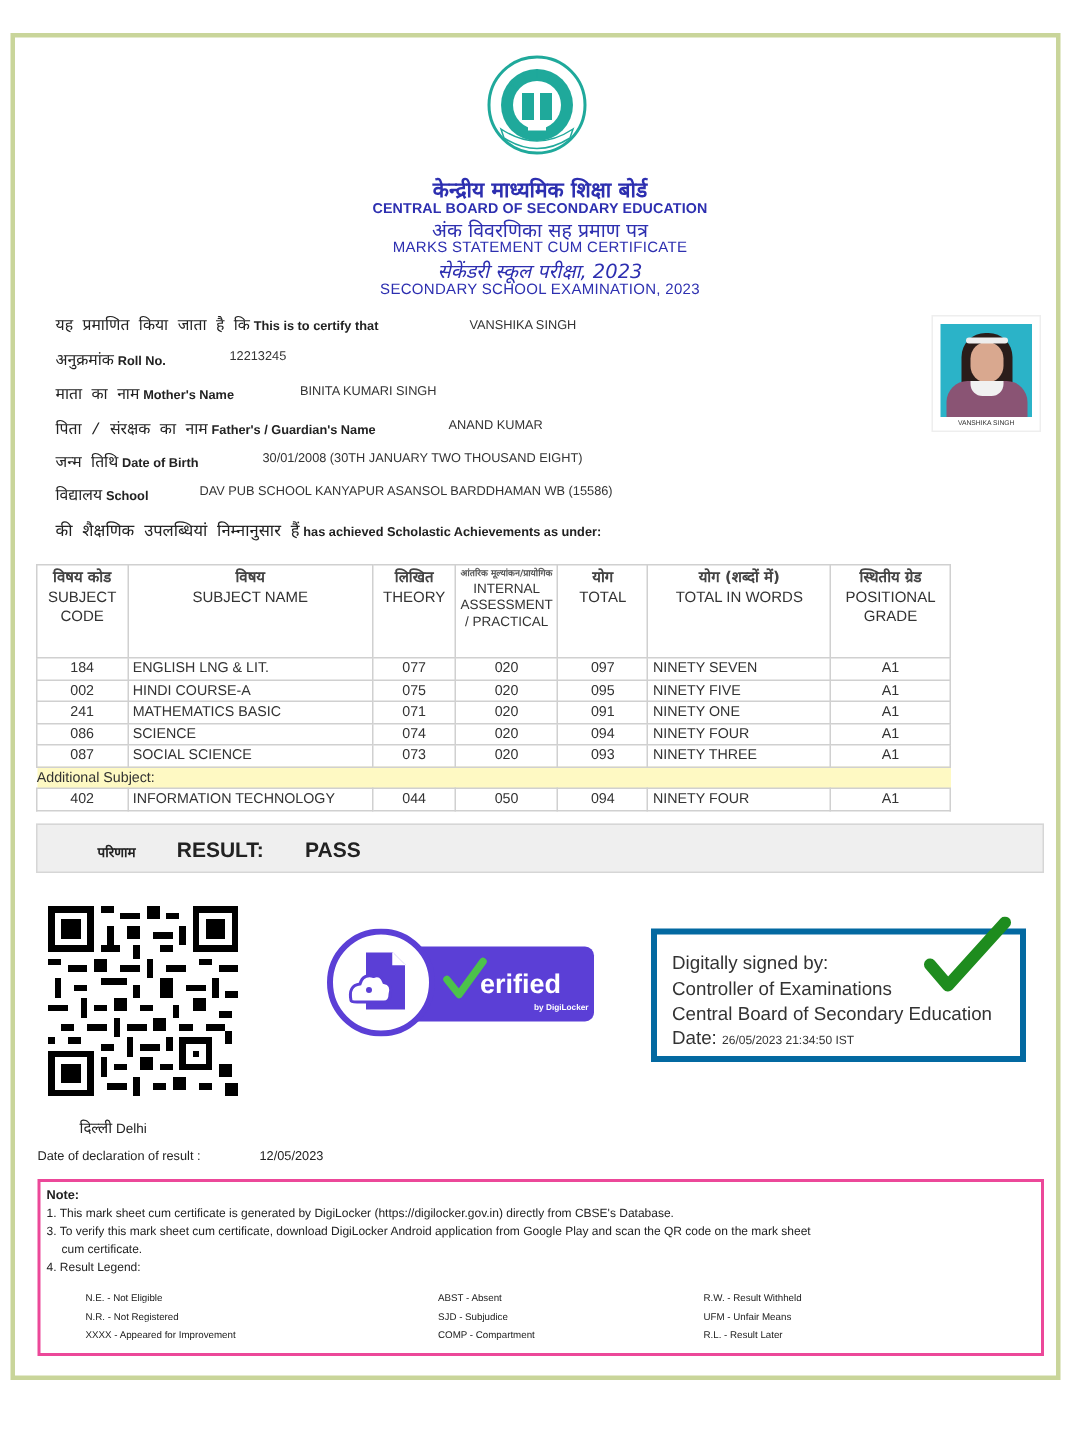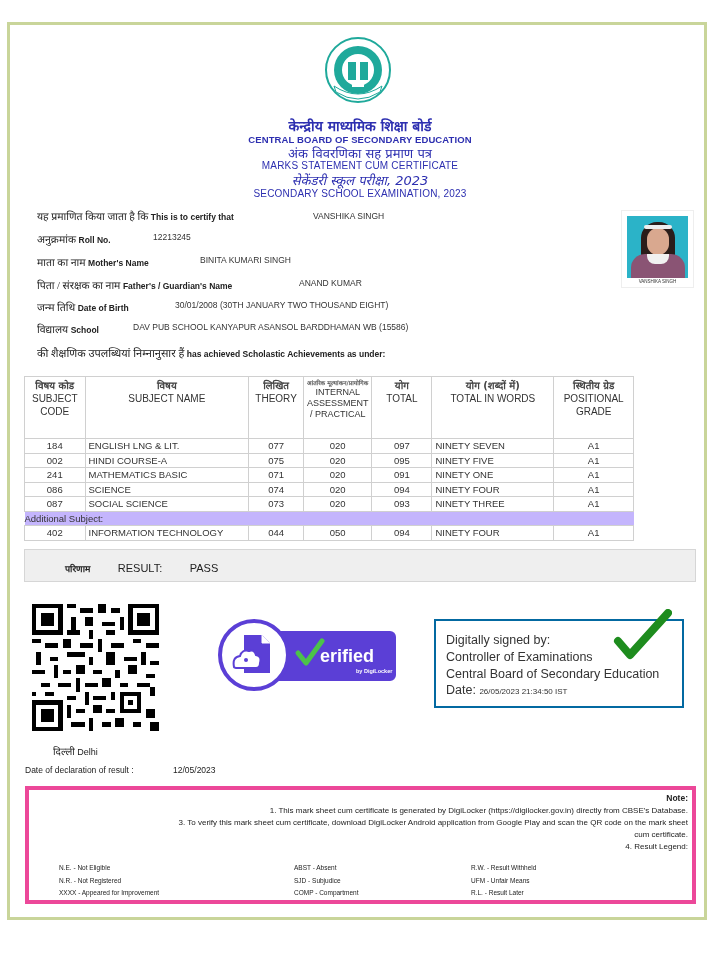--- a/index.html
+++ b/index.html
@@ -9,21 +9,21 @@
   
   .logo { position:absolute; left:324px; top:36px; width:68px; height:68px; }
   .hdr { position:absolute; left:200px; width:320px; text-align:center; color:#2d2fb0; }
   .hdr-hi { font-family:"DejaVu Sans", sans-serif; font-weight:bold; font-size:14px; }
   .hdr-hi2 { font-family:"DejaVu Sans", sans-serif; font-size:13px; }
   .hdr-en-b { font-weight:bold; font-size:9.5px; letter-spacing:0.1px; }
   .hdr-en { font-size:10px; letter-spacing:0.2px; }
 
   
   .info { position:absolute; left:37px; font-size:9px; color:#222; white-space:nowrap; }
-  .info .hi { font-family:Liberation Serif, serif; font-size:10.5px; }
+  .info .hi { font-family:Liberation Mono, monospace; font-size:10.5px; }
   .info .lb { font-weight:bold; font-size:8.5px; }
   .info .val { font-size:8.5px; color:#333; position:absolute; }
 
   .photo { position:absolute; left:621px; top:210px; width:71px; height:76px; background:#fff; border:1px solid #eee; }
   .photo .bg { position:absolute; left:5px; top:5px; width:61px; height:62px; background:#2bb3c8; overflow:hidden; }
   .photo .hair { position:absolute; left:14px; top:6px; width:34px; height:40px; border-radius:16px 16px 6px 6px; background:#2a1d1a; }
   .photo .face { position:absolute; left:20px; top:12px; width:22px; height:27px; border-radius:11px; background:#d9a88f; }
   .photo .band { position:absolute; left:17px; top:9px; width:28px; height:4px; border-radius:3px; background:#eee; }
   .photo .body { position:absolute; left:4px; top:38px; width:54px; height:30px; border-radius:14px 14px 0 0; background:#8a5474; }
   .photo .collar { position:absolute; left:20px; top:38px; width:22px; height:10px; background:#f1f1f1; border-radius:0 0 8px 8px; }
@@ -31,43 +31,43 @@
 
   
   .tbl { position:absolute; left:24px; top:376px; width:610px; border-collapse:collapse; font-size:9.5px; color:#333; }
   .tbl td, .tbl th { border:1px solid #d0d0d0; padding:0 3px; }
   .tbl th { font-weight:normal; text-align:center; vertical-align:top; font-size:10px; line-height:13px; padding-top:2px; color:#333; }
   .tbl th .hi { font-family:"DejaVu Sans", sans-serif; font-size:10px; font-weight:bold; color:#444; display:block; }
   .tbl th .hi-s { font-family:"DejaVu Sans", sans-serif; font-size:6px; font-weight:bold; color:#555; display:block; line-height:8px; }
   .tbl td { height:13.5px; line-height:13px; }
   .c { text-align:center; }
   .l { text-align:left; }
-  .tbl .addl td { border-left:none; border-right:none; background:#c4b5fd; }
+  .tbl .addl td { border-left:none; border-right:none; background:#fef9c3; }
   .result { position:absolute; left:24px; top:549px; width:672px; height:33px; background:#efefef; border:1px solid #d6d6d6; box-sizing:border-box; }
   .result span.hi { font-family:"DejaVu Sans", sans-serif; font-size:9px; font-weight:bold; color:#222; }
-  .result span.en { font-size:11px; font-weight:normal; color:#222;padding-left:23px; }
+  .result span.en { font-size:14px; font-weight:bold; color:#222;padding-left:23px; }
 
   
   .qr { position:absolute; left:32px; top:604px; width:127px; height:127px; }
 
   
   .badge { position:absolute; left:218px; top:619px; width:180px; height:72px; }
 
   
-  .sig { position:absolute; left:434px; top:619px; width:250px; height:89px; border:2px solid #0369a1; box-sizing:border-box; background:#fff; }
+  .sig { position:absolute; left:434px; top:619px; width:250px; height:89px; border:4px solid #0369a1; box-sizing:border-box; background:#fff; }
   .sig .line { position:absolute; left:10px; font-size:12.5px; color:#333; white-space:nowrap; }
   .sig .small { font-size:8px; }
   .sig .tick { position:absolute; left:176px; top:-12px; width:60px; height:58px; }
 
   .delhi { position:absolute; left:25px; top:744px; font-size:9px; color:#222; }
   .delhi .hi { font-family:"DejaVu Sans", sans-serif; font-size:10px;padding-left:28px; }
   .decl { position:absolute; left:25px; top:765px; font-size:8.5px; color:#222; }
   .decl .v { position:absolute; left:148px; top:0; white-space:nowrap; }
 
-  .notes { position:absolute; left:25px; top:786px; width:671px; height:118px; border:4px solid #ec4899; box-sizing:border-box; font-size:8px; color:#222; padding:3px 4px;text-align:right; }
+  .notes { position:absolute; left:25px; top:786px; width:671px; height:118px; border:2px solid #ec4899; box-sizing:border-box; font-size:8px; color:#222; padding:3px 4px; }
   .notes .ttl { font-weight:bold; font-size:8.5px; margin-bottom:2px; }
   .notes .ln { line-height:12px; }
   .notes .ind { padding-left:10px; }
   .legend { position:absolute; left:0; top:74px; width:100%; font-size:6.5px; }
   .legend .cell { position:absolute; white-space:nowrap; }
 </style>
 </head>
 <body>
 
 <div class="frame"></div>

